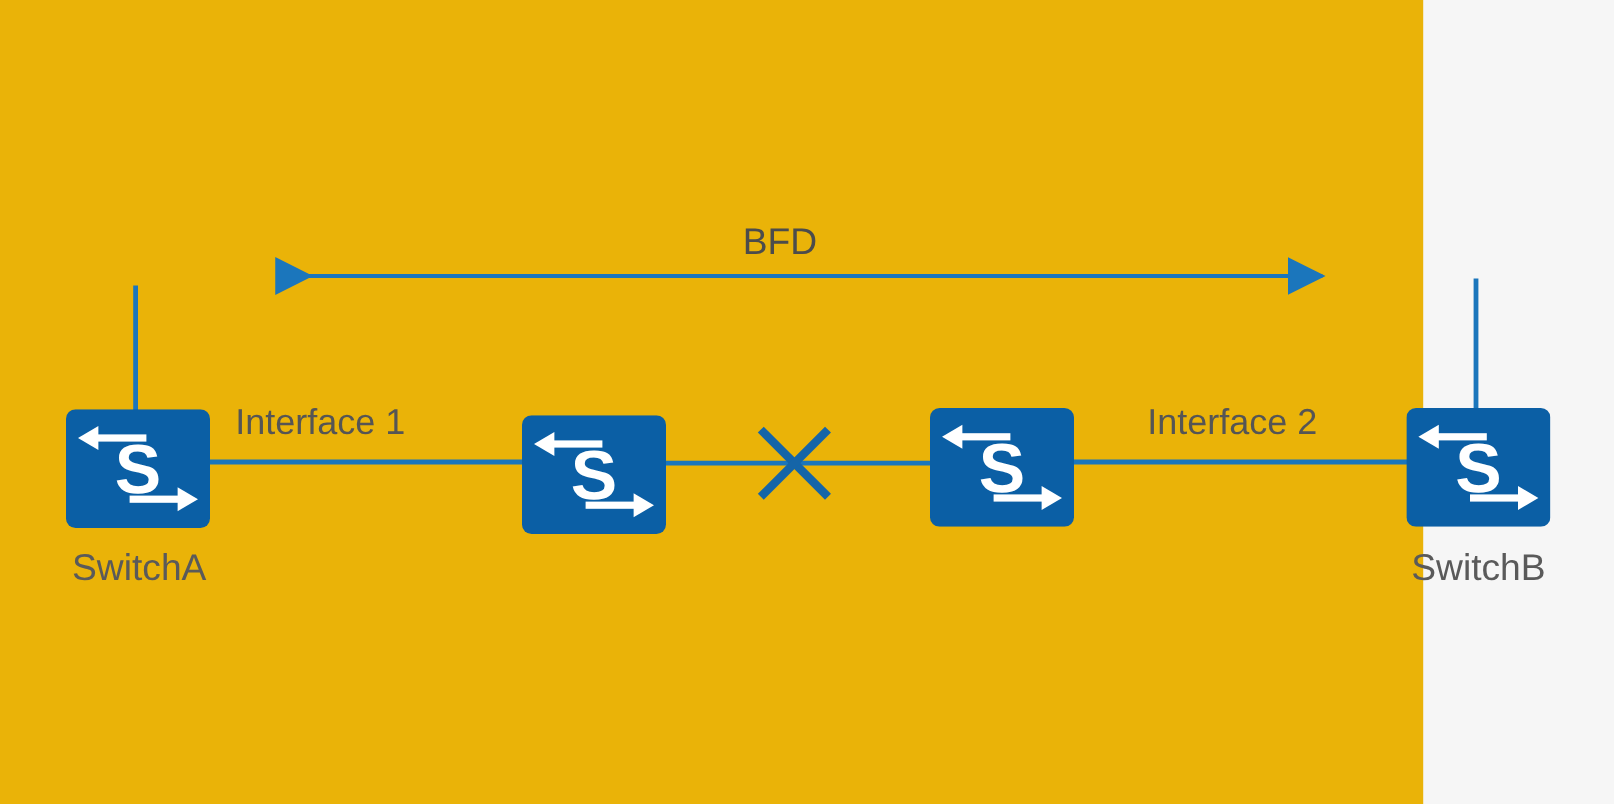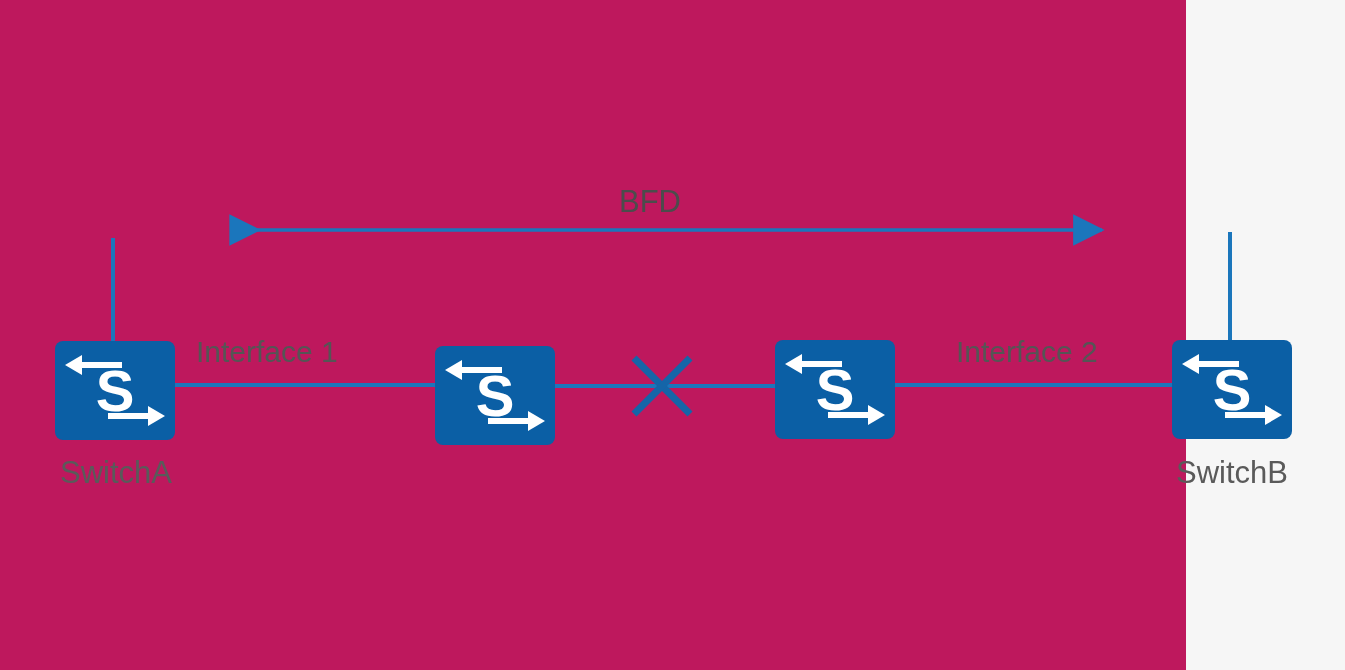--- a/index.html
+++ b/index.html
@@ -11,21 +11,21 @@
     width: 1345px;
     height: 670px;
     background: #f6f6f6;
     font-family: "Liberation Sans", sans-serif;
     overflow: hidden;
   }
   #diagram-canvas {
     position: relative;
     width: 1186px;
     height: 670px;
-    background: #be185d;
+    background: #eab308;
   }
   #diagram-svg {
     position: absolute;
     top: 0;
     left: 0;
     width: 1345px;
     height: 670px;
     display: block;
   }
   .node-label {

